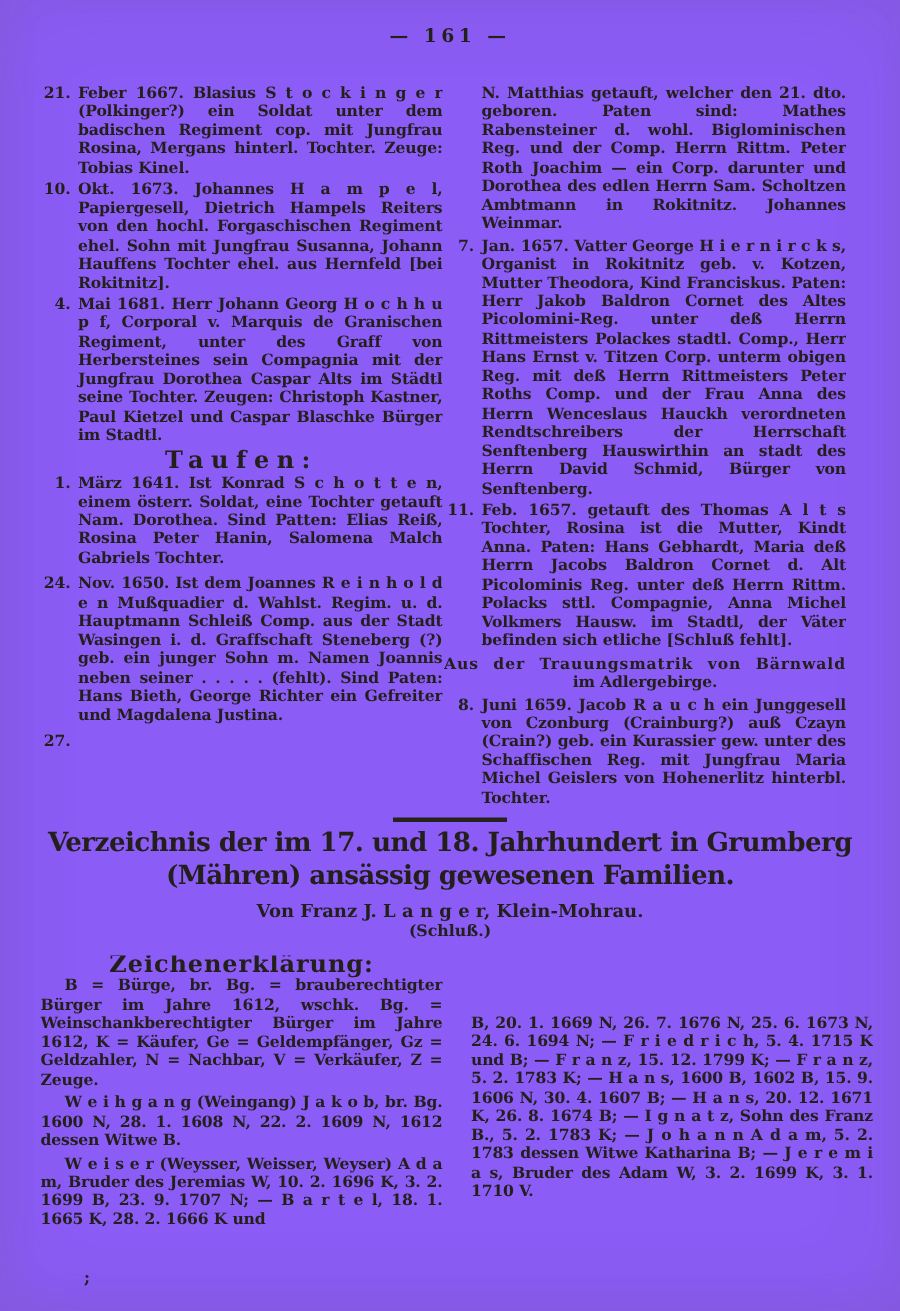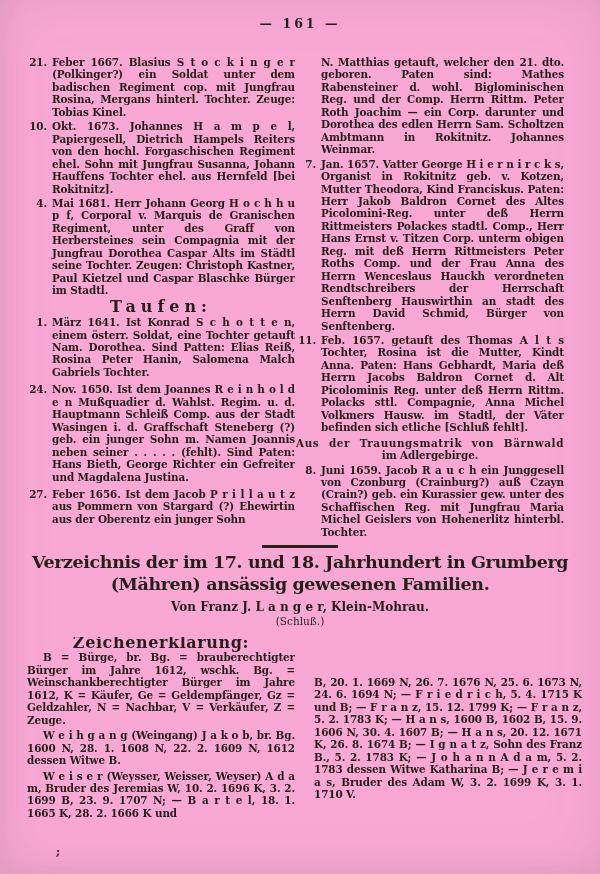--- a/index.html
+++ b/index.html
@@ -4,21 +4,21 @@
 <style>
   html,body{margin:0;padding:0;}
   body{
     width:600px;height:874px;position:relative;overflow:hidden;
     background:#efede8;
     font-family:"DejaVu Serif", serif;
     color:#231f1a;
   }
   .page{
     position:absolute;left:0;top:0;width:600px;height:874px;
-    background:#f9a8d4;
+    background:#8b5cf6;
     box-shadow:inset 0 0 60px rgba(90,80,60,.10), inset 6px -8px 24px rgba(90,80,60,.06);
   }
   .pagenum{
     position:absolute;top:16px;left:0;width:600px;text-align:center;
     font-size:12.5px;font-weight:bold;letter-spacing:3px;
   }
   .col{
     position:absolute;width:268px;
     font-size:10.4px;line-height:12.45px;font-weight:bold;
     text-align:justify;overflow:hidden;
@@ -48,21 +48,21 @@
   }
   .title-block{
     position:absolute;left:20px;top:551px;width:560px;
     text-align:center;font-weight:bold;
   }
   .title-line{
     display:block;font-size:17.5px;line-height:22px;
     letter-spacing:-0.4px;white-space:nowrap;
   }
   .byline{font-size:12px;margin-top:5px;font-weight:bold;}
-  .note{font-size:10.5px;margin-top:1px;font-weight:normal;}
+  .note{font-size:10.5px;margin-top:1px;font-weight:bold;}
 
   .legend-head{letter-spacing:0.6px;margin:0 0 2px 0;}
   .para{margin:0 0 3px 0;}
   .para.indent{text-indent:16px;}
   .stray{
     position:absolute;left:56px;top:845px;
     font-size:11px;font-weight:bold;
   }
 </style>
 </head>
@@ -83,21 +83,21 @@
       <span class="num">4.</span><span>Mai 1681. Herr Johann Georg H o c h h u p f, Corporal v. Marquis de Granischen Regiment, unter des Graff von Herbersteines sein Compagnia mit der Jungfrau Dorothea Caspar Alts im Städtl seine Tochter. Zeugen: Christoph Kastner, Paul Kietzel und Caspar Blaschke Bürger im Stadtl.</span>
     </div>
     <div class="sec-head">Taufen:</div>
     <div class="entry">
       <span class="num">1.</span><span>März 1641. Ist Konrad S c h o t t e n, einem österr. Soldat, eine Tochter getauft Nam. Dorothea. Sind Patten: Elias Reiß, Rosina Peter Hanin, Salomena Malch Gabriels Tochter.</span>
     </div>
     <div class="entry gap">
       <span class="num">24.</span><span>Nov. 1650. Ist dem Joannes R e i n h o l d e n Mußquadier d. Wahlst. Regim. u. d. Hauptmann Schleiß Comp. aus der Stadt Wasingen i. d. Graffschaft Steneberg (?) geb. ein junger Sohn m. Namen Joannis neben seiner . . . . . (fehlt). Sind Paten: Hans Bieth, George Richter ein Gefreiter und Magdalena Justina.</span>
     </div>
     <div class="entry gap">
-      <span class="num">27.</span><span>Feber 1656. Ist dem Jacob P r i l l a u t z aus Pommern von Stargard (?) Ehewirtin aus der Oberentz ein junger Sohn</span>
+      <span class="num">27.</span>
     </div>
   </div>
 
   <div class="col tr">
     <div class="cont">N. Matthias getauft, welcher den 21. dto. geboren. Paten sind: Mathes Rabensteiner d. wohl. Biglominischen Reg. und der Comp. Herrn Rittm. Peter Roth Joachim — ein Corp. darunter und Dorothea des edlen Herrn Sam. Scholtzen Ambtmann in Rokitnitz. Johannes Weinmar.</div>
     <div class="entry">
       <span class="num">7.</span><span>Jan. 1657. Vatter George H i e r n i r c k s, Organist in Rokitnitz geb. v. Kotzen, Mutter Theodora, Kind Franciskus. Paten: Herr Jakob Baldron Cornet des Altes Picolomini-Reg. unter deß Herrn Rittmeisters Polackes stadtl. Comp., Herr Hans Ernst v. Titzen Corp. unterm obigen Reg. mit deß Herrn Rittmeisters Peter Roths Comp. und der Frau Anna des Herrn Wenceslaus Hauckh verordneten Rendtschreibers der Herrschaft Senftenberg Hauswirthin an stadt des Herrn David Schmid, Bürger von Senftenberg.</span>
     </div>
     <div class="entry">
       <span class="num">11.</span><span>Feb. 1657. getauft des Thomas A l t s Tochter, Rosina ist die Mutter, Kindt Anna. Paten: Hans Gebhardt, Maria deß Herrn Jacobs Baldron Cornet d. Alt Picolominis Reg. unter deß Herrn Rittm. Polacks sttl. Compagnie, Anna Michel Volkmers Hausw. im Stadtl, der Väter befinden sich etliche [Schluß fehlt].</span>

